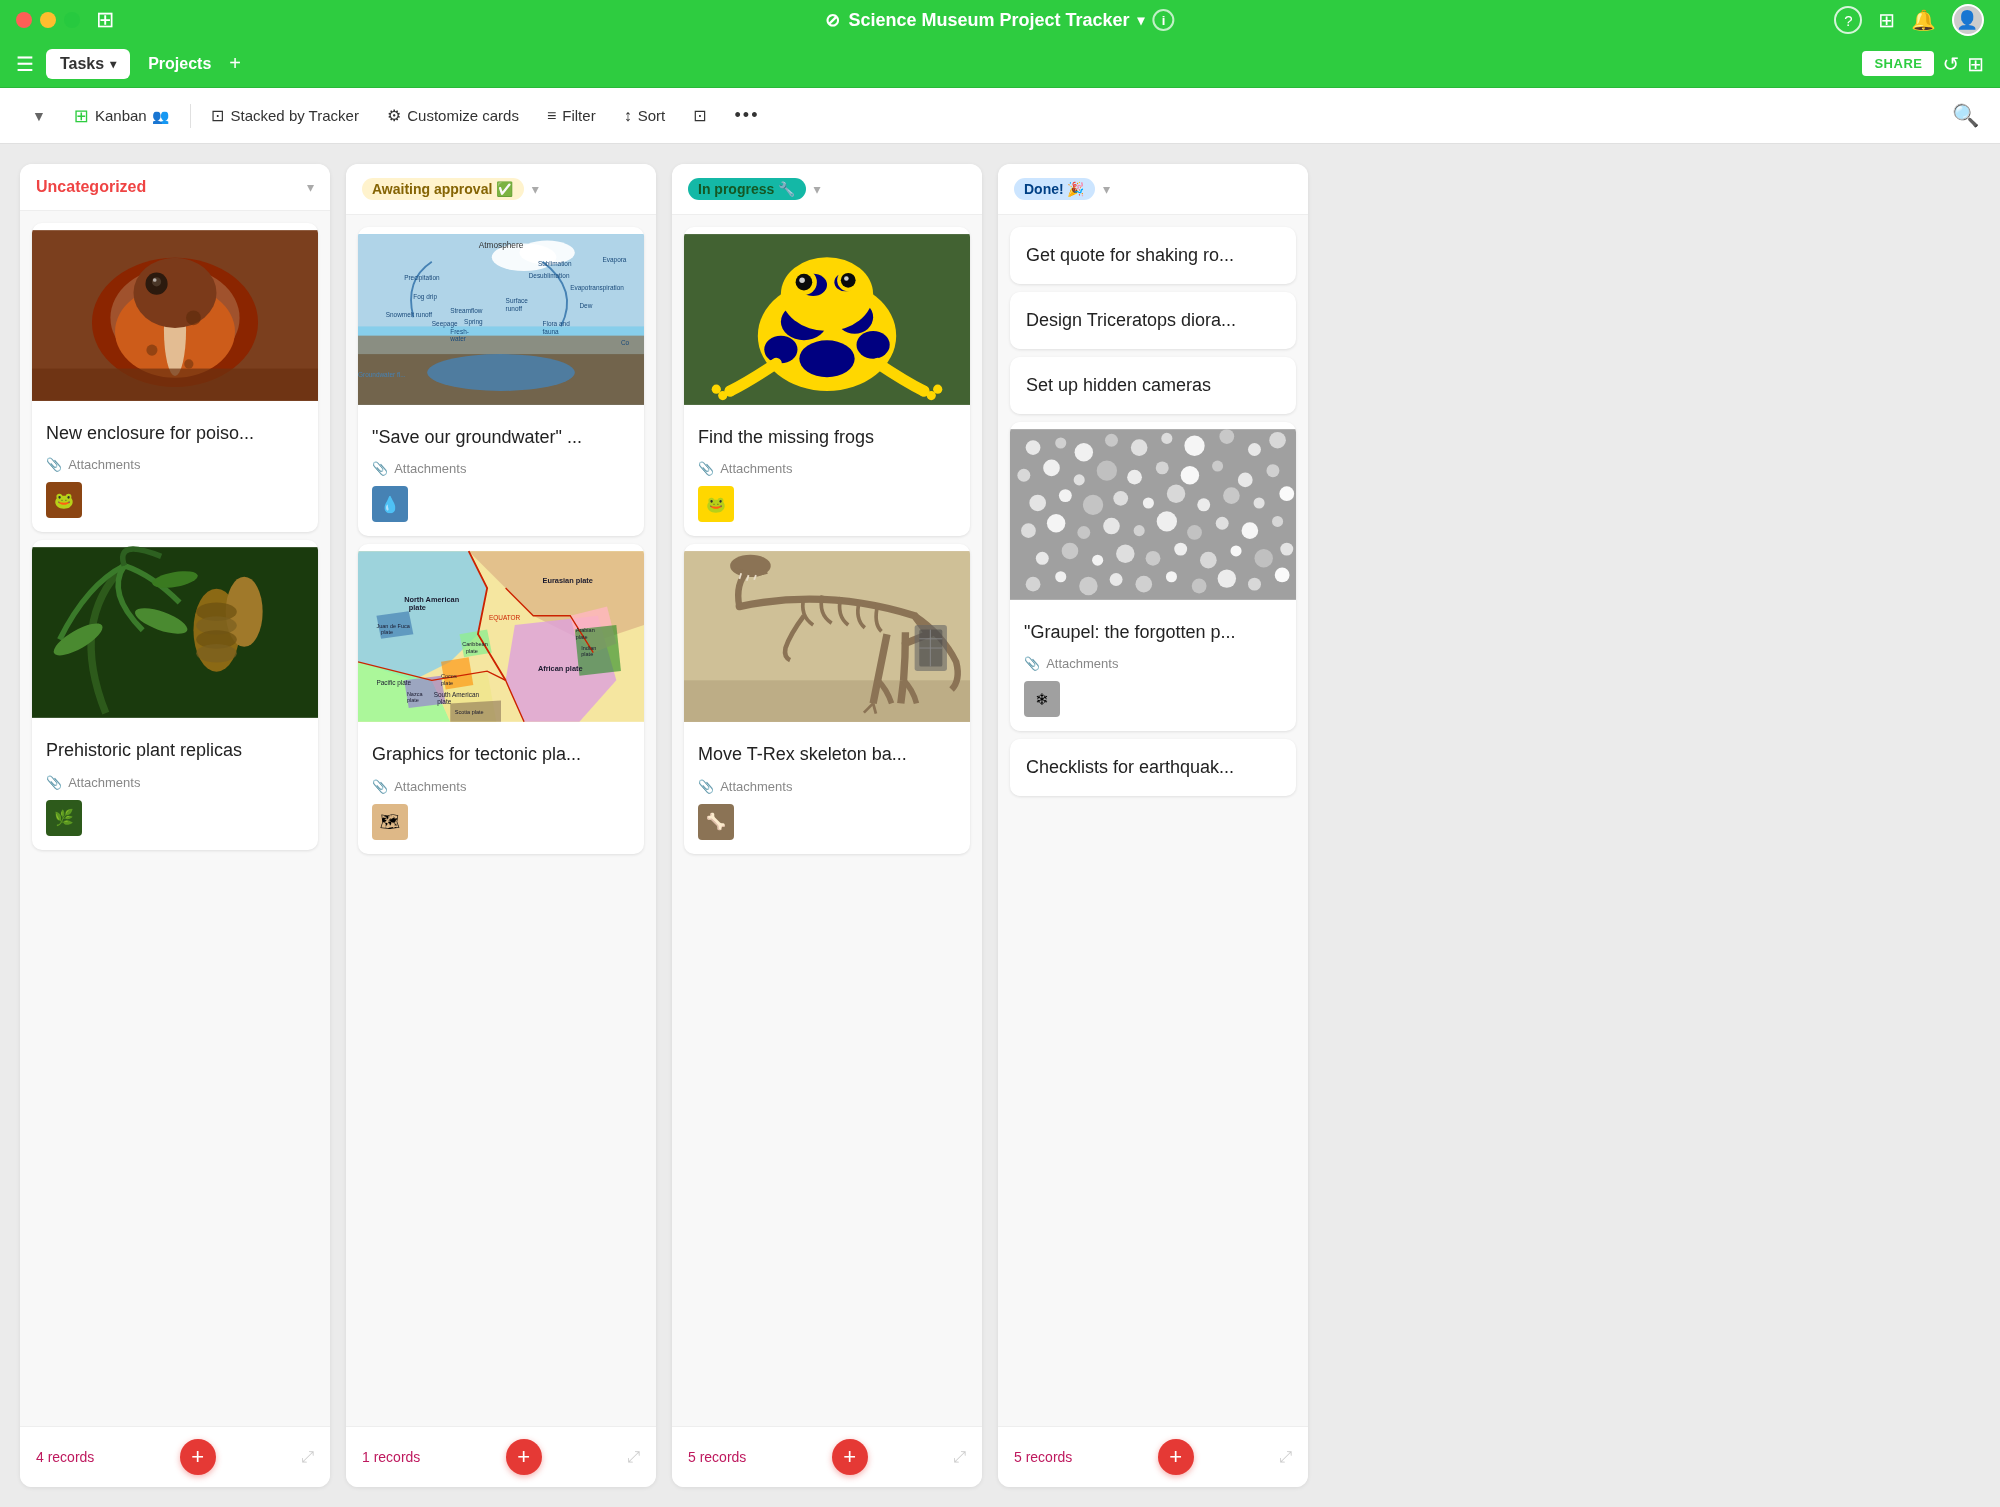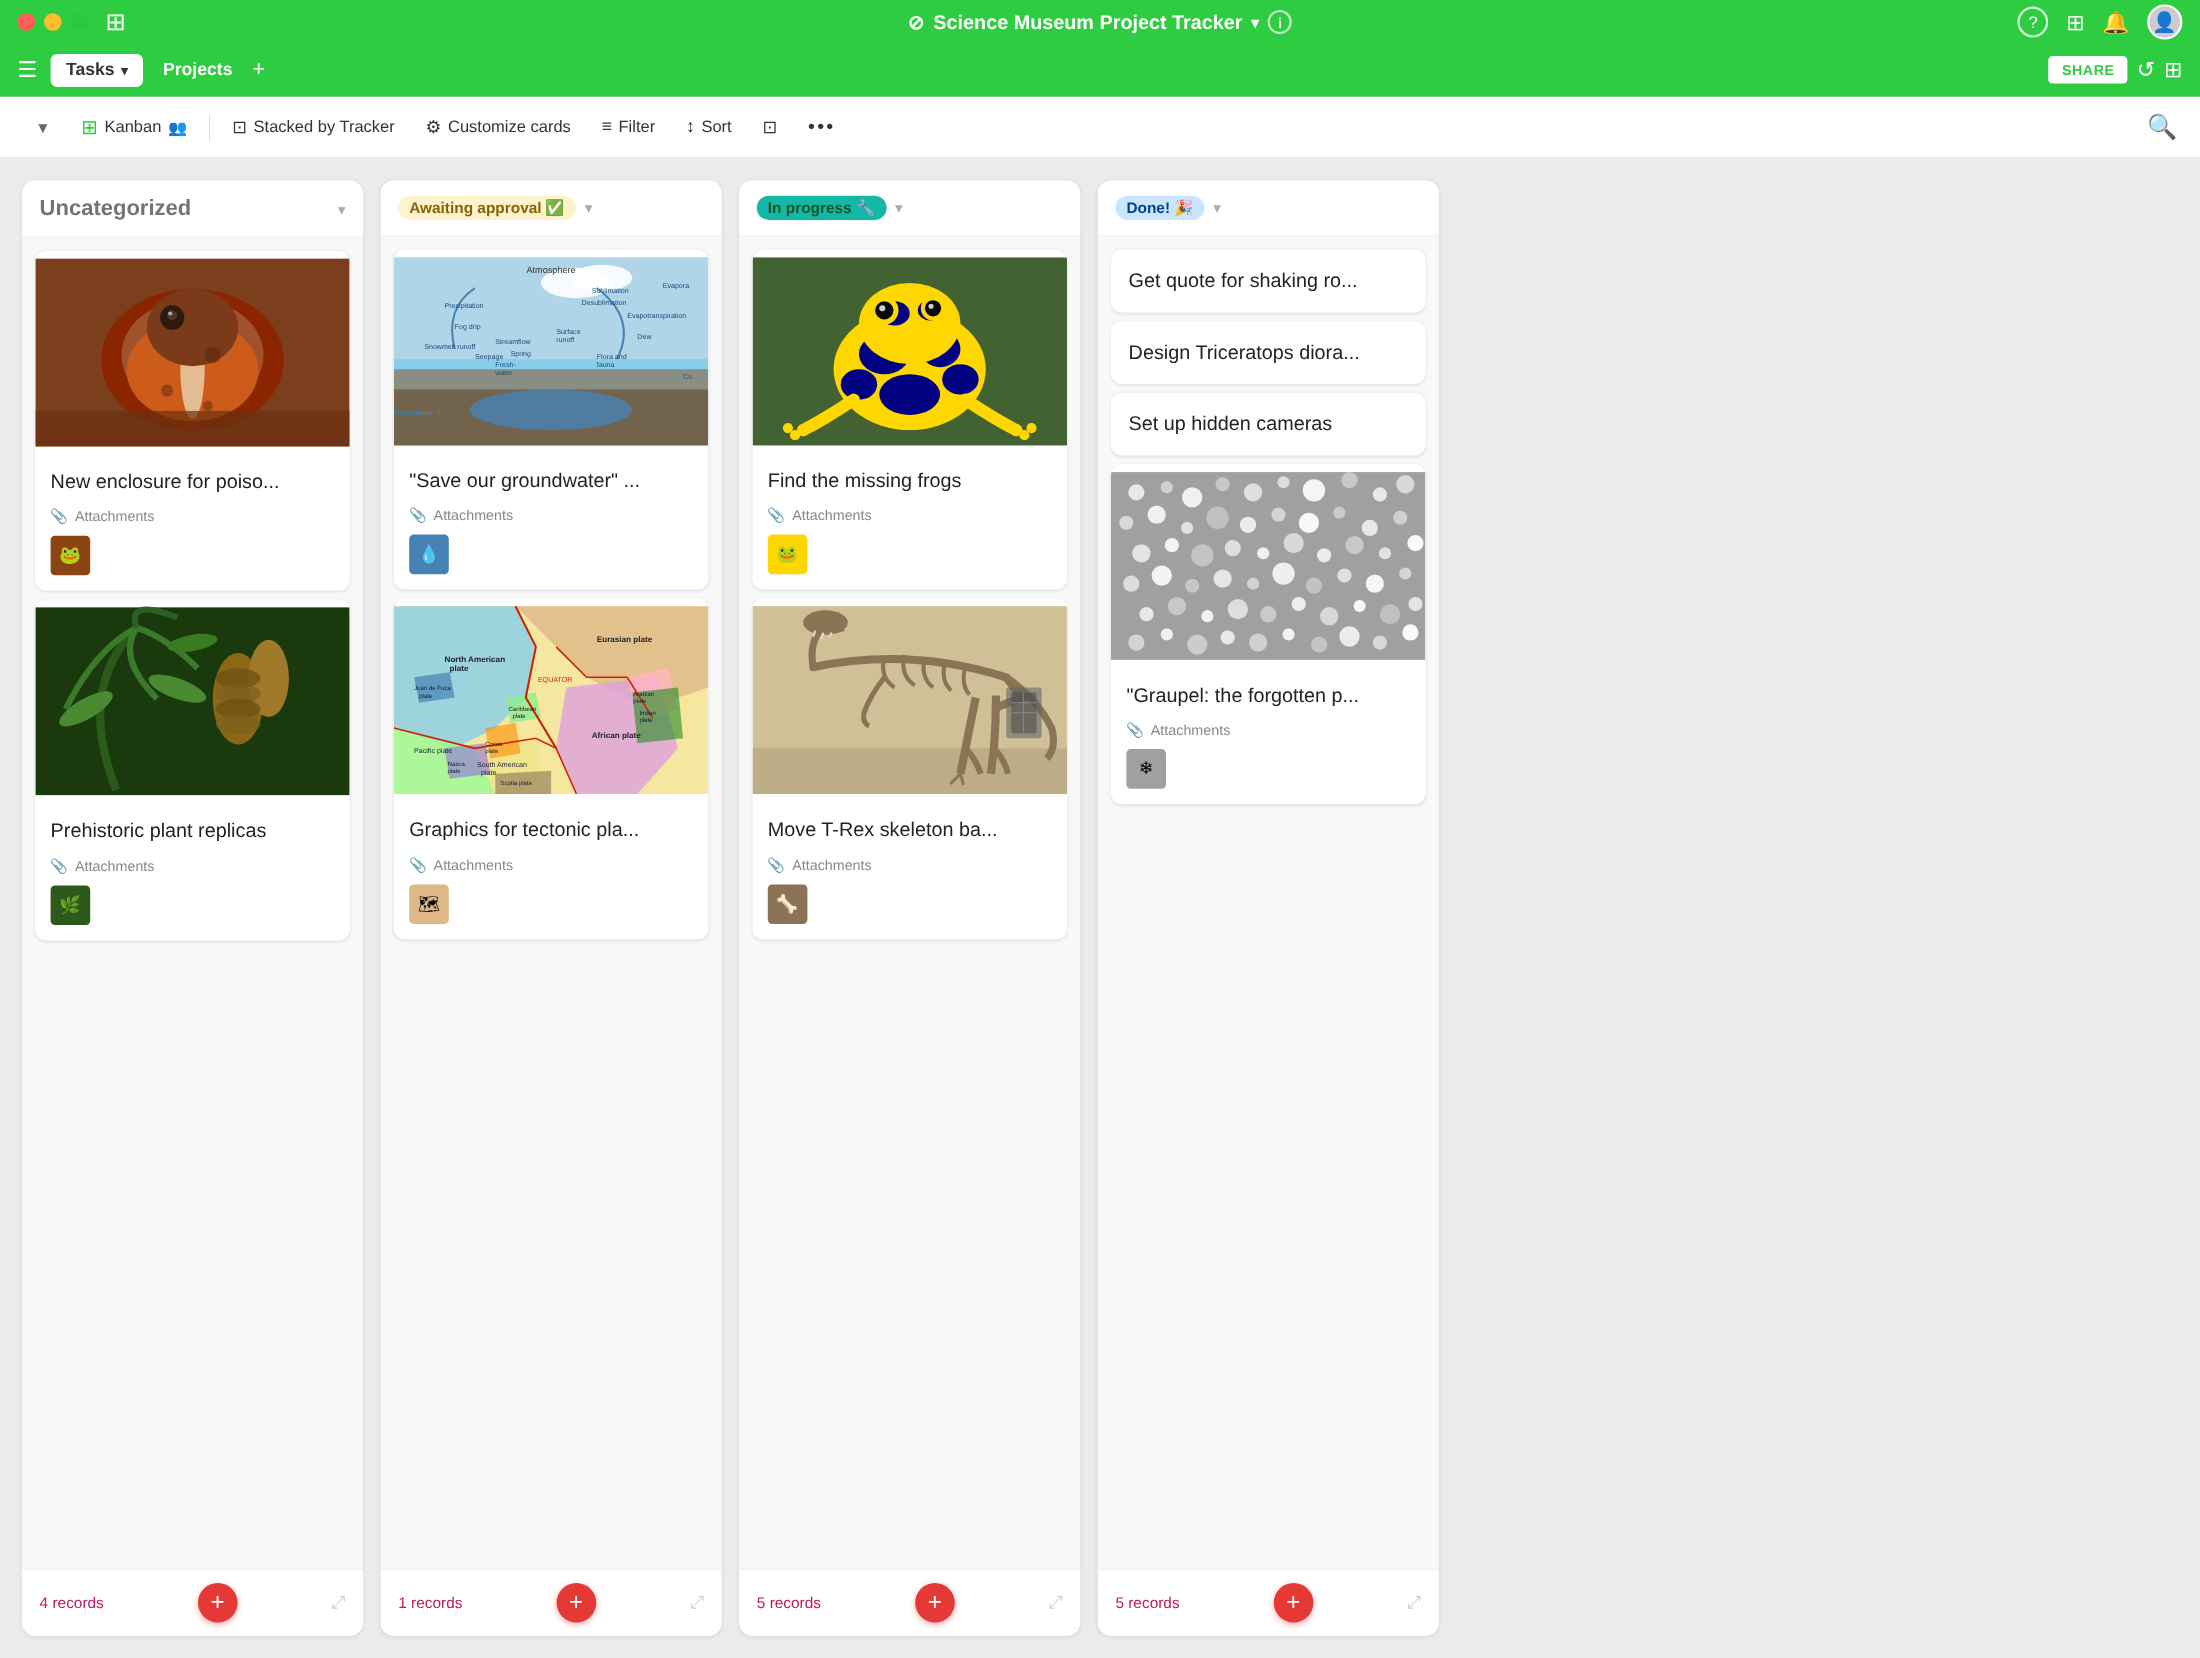--- a/index.html
+++ b/index.html
@@ -78,21 +78,21 @@
     .column-header {
       display: flex;
       align-items: center;
       padding: 14px 16px;
       background: white;
       border-bottom: 1px solid #eee;
       gap: 8px;
     }
     .column-title { font-size: 16px; font-weight: 600; flex: 1; }
     .column-chevron { color: #aaa; font-size: 14px; cursor: pointer; }
-    .status-uncategorized { color: #737373; font-size: 20px; }
+    .status-uncategorized { color: #ef4444; font-size: 16px; }
     .status-awaiting { background: #fff3cd; color: #856404; border-radius: 20px; padding: 3px 10px; font-size: 14px; font-weight: 600; }
     .status-inprogress { background: #14b8a6; color: #155724; border-radius: 20px; padding: 3px 10px; font-size: 14px; font-weight: 600; }
     .status-done { background: #cce5ff; color: #004085; border-radius: 20px; padding: 3px 10px; font-size: 14px; font-weight: 600; }
 
     
     .column-cards { flex: 1; overflow-y: auto; padding: 12px; display: flex; flex-direction: column; gap: 8px; }
     .card { background: white; border-radius: 10px; box-shadow: 0 1px 3px rgba(0,0,0,0.1); cursor: pointer; overflow: hidden; }
     .card-body { padding: 14px; }
     .card-title { font-size: 18px; font-weight: 500; color: #222; margin-bottom: 12px; line-height: 1.3; }
     .card-attachments { display: flex; align-items: center; gap: 6px; font-size: 13px; color: #888; margin-bottom: 10px; }
@@ -630,20 +630,23 @@
         <div class="card-body">
           <div class="card-title">"Graupel: the forgotten p...</div>
           <div class="card-attachments">
             <span>📎</span>
             <span>Attachments</span>
           </div>
           <div class="card-thumb" style="width:36px;height:36px;border-radius:4px;background:#A0A0A0;display:flex;align-items:center;justify-content:center;font-size:16px;">❄</div>
         </div>
       </div>
 
+      <div class="card-text-only">
+        <div class="card-text-title">Checklists for earthquak...</div>
+      </div>
 
     </div>
     <div class="column-footer">
       <span class="records-count">5 records</span>
       <button class="add-btn">+</button>
       <span class="expand-icon">⤢</span>
     </div>
   </div>
 
 </div>

